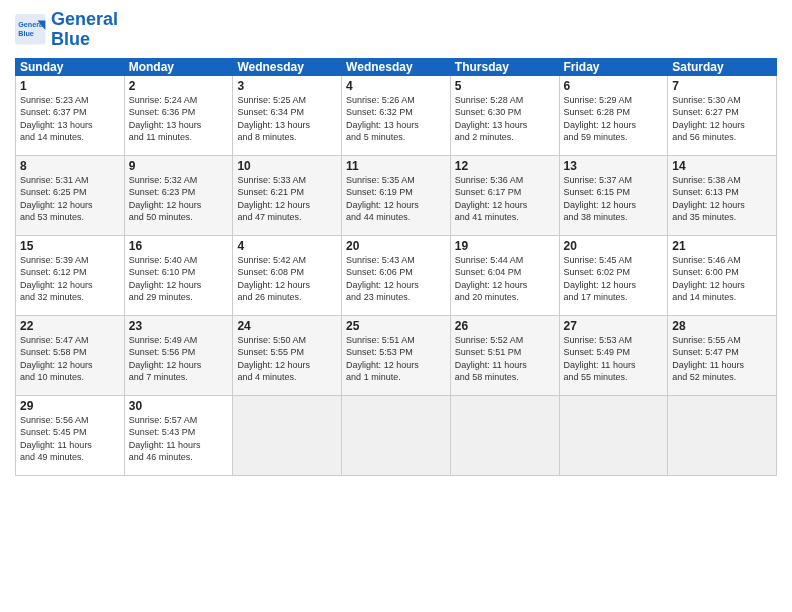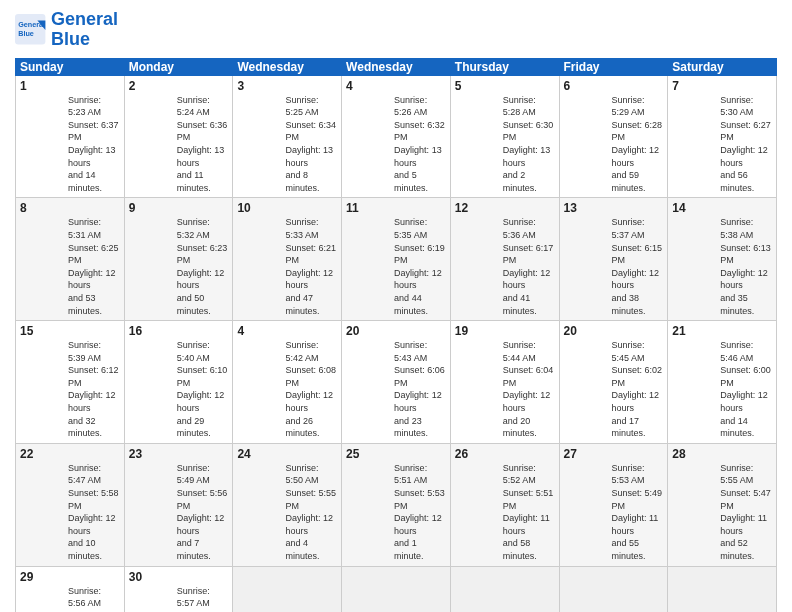--- a/index.html
+++ b/index.html
@@ -86,21 +86,20 @@
       font-size: 12px;
       font-weight: bold;
       color: #222;
       display: block;
       margin-bottom: 1px;
     }
     .cell-text {
       font-size: 9px;
       color: #333;
       line-height: 1.4;
-      margin-left: 48px;
     }
     .empty-cell {
       background: #f0f0f0 !important;
     }
   </style>
 </head>
 <body>
 
 <div class="page">
   <div class="header-row">

